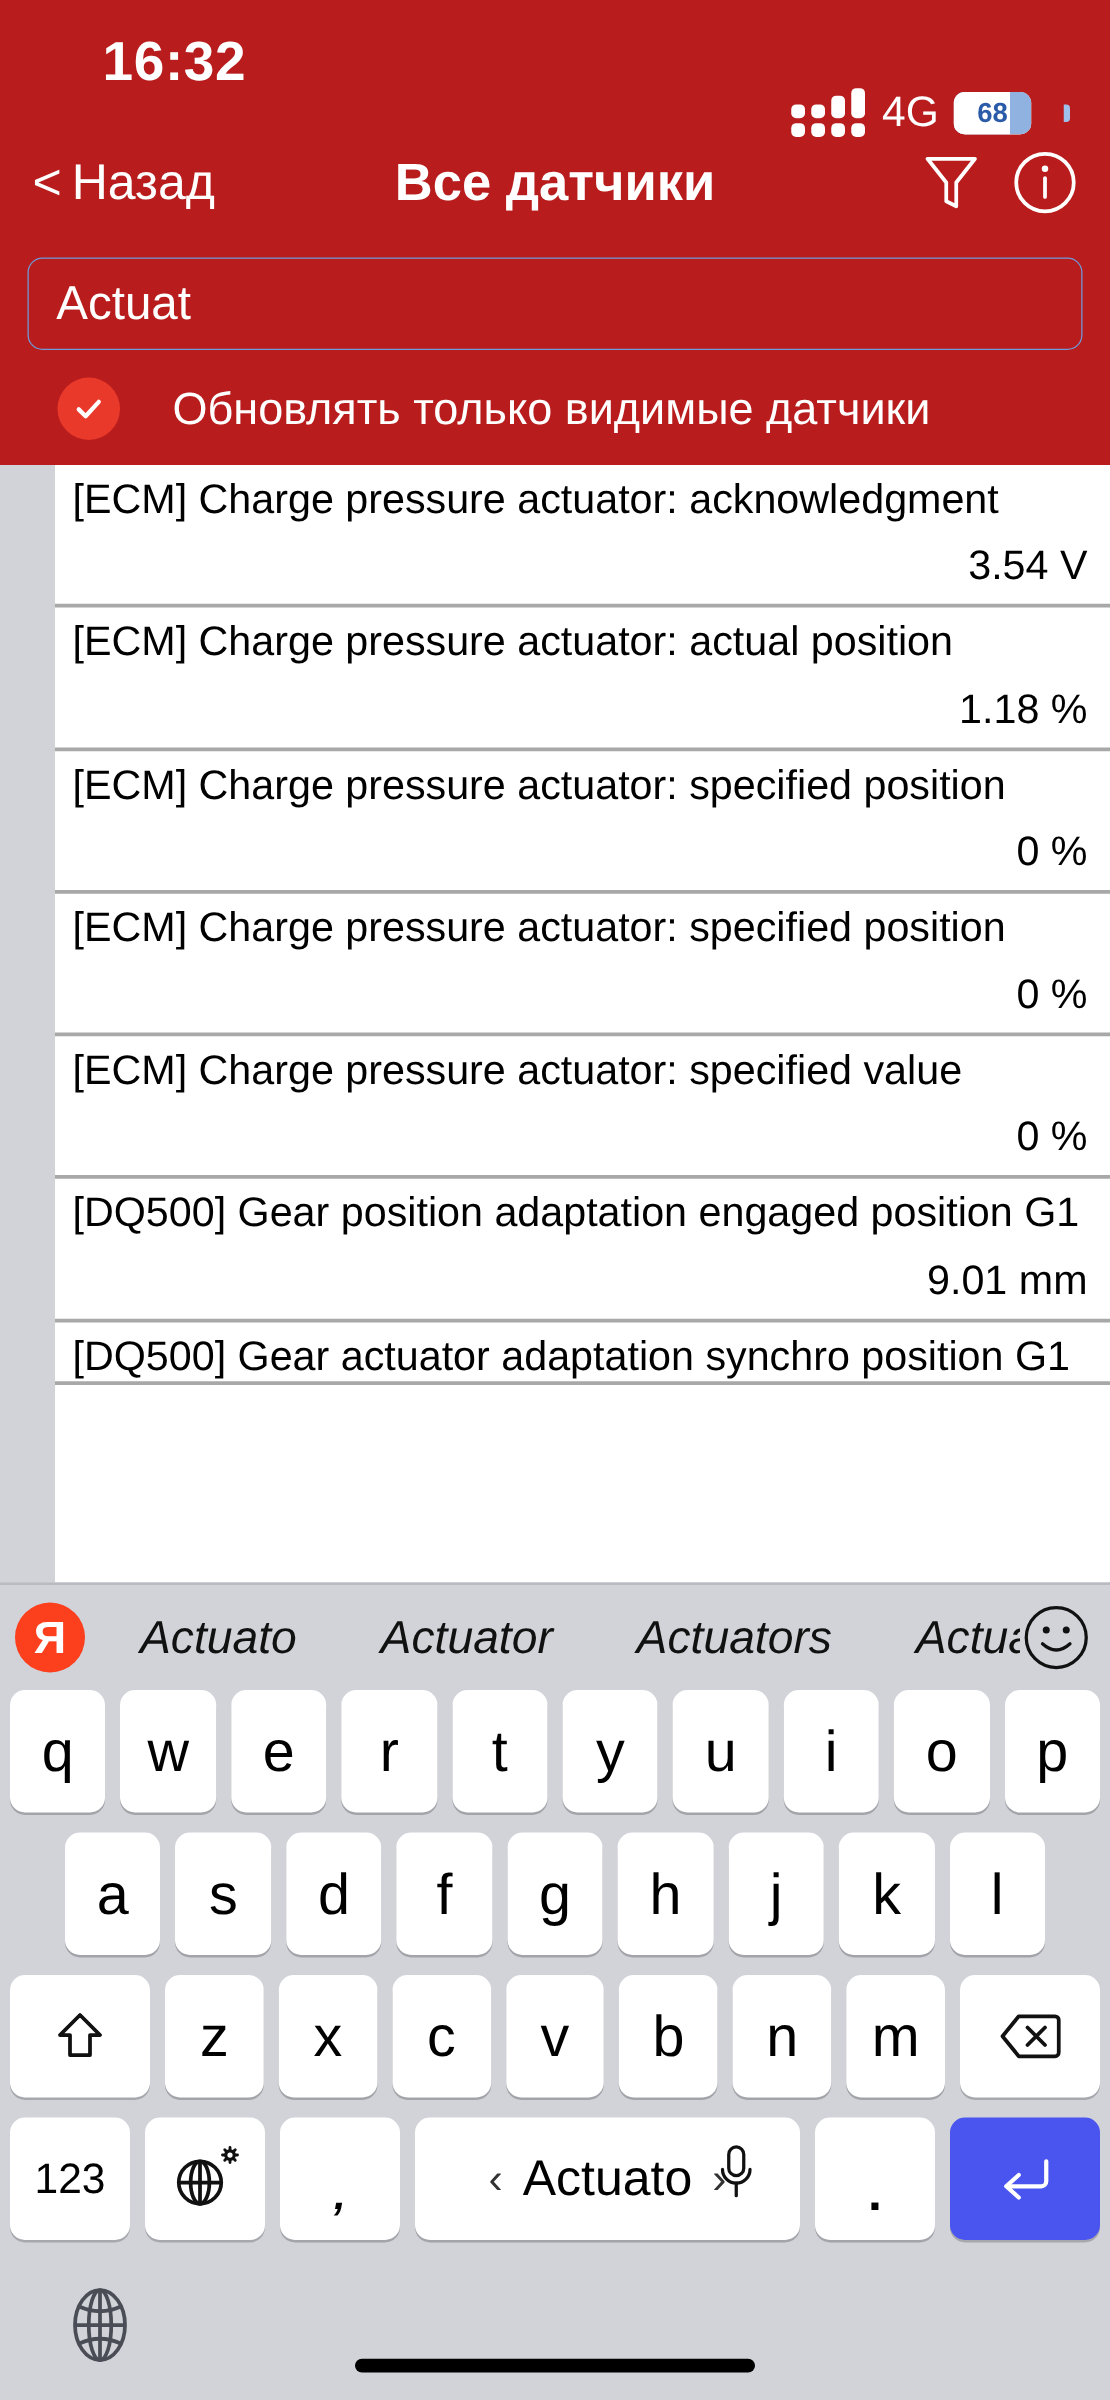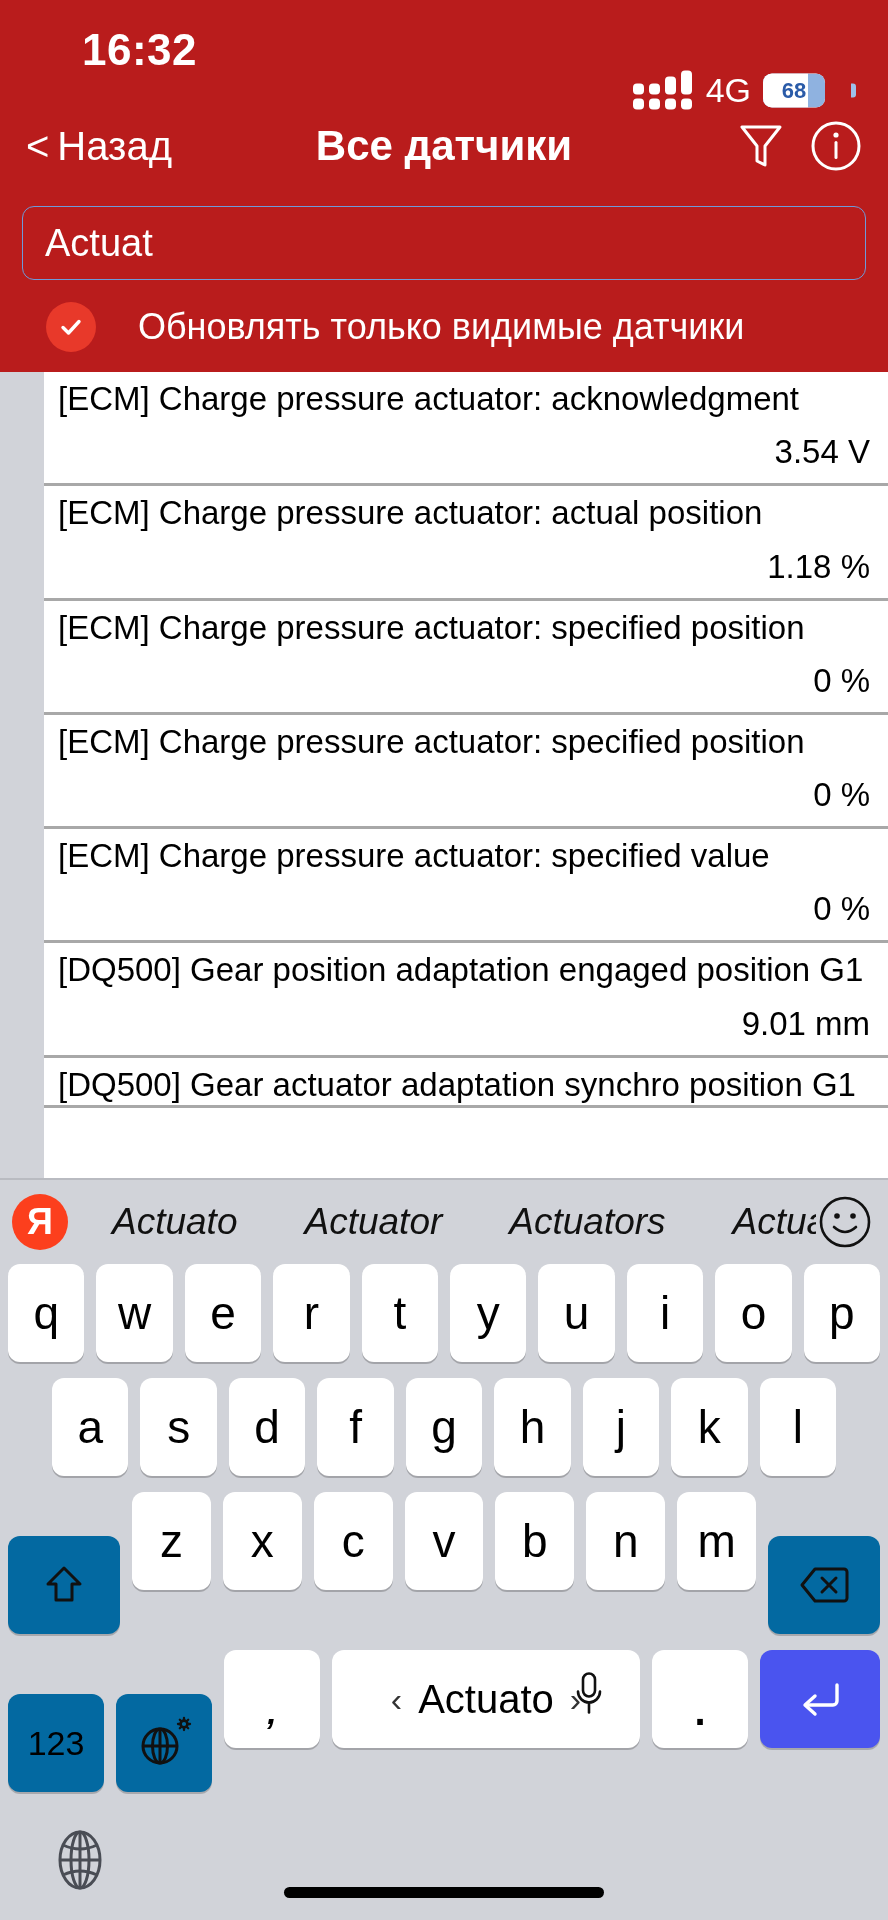--- a/index.html
+++ b/index.html
@@ -129,21 +129,21 @@
   .krow.r1 { padding:0 8px; }
   .krow.r2 { padding:0 52px; }
   .krow.r3 { padding:0 8px; }
   .key {
     background:#fff; border-radius:12px;
     height:98px; flex:1 1 0; min-width:0;
     display:flex; align-items:center; justify-content:center;
     font-size:46px; color:#000; cursor:pointer;
     box-shadow:0 2px 0 rgba(0,0,0,.22);
   }
-  .key.grey { background:#0369a1; box-shadow:0 2px 0 rgba(0,0,0,.20);margin-top:44px; }
+  .key.grey { background:#ffffff; box-shadow:0 2px 0 rgba(0,0,0,.20); }
   .key.wide { flex:1.42 1 0; }
   .krow.r3 .key.letter { flex:1 1 0; }
 
   .krow.r4 { padding:0 8px; gap:12px; margin-bottom:10px; }
   .k123 { flex:0 0 96px; font-size:34px; }
   .kglobe { flex:0 0 96px; position:relative; }
   .kcomma { flex:0 0 96px; font-size:34px; align-items:flex-end; padding-bottom:16px; font-style:italic; font-weight:700;}
   .kspace {
     flex:1 1 auto; position:relative;
     display:flex; align-items:center; justify-content:center;

